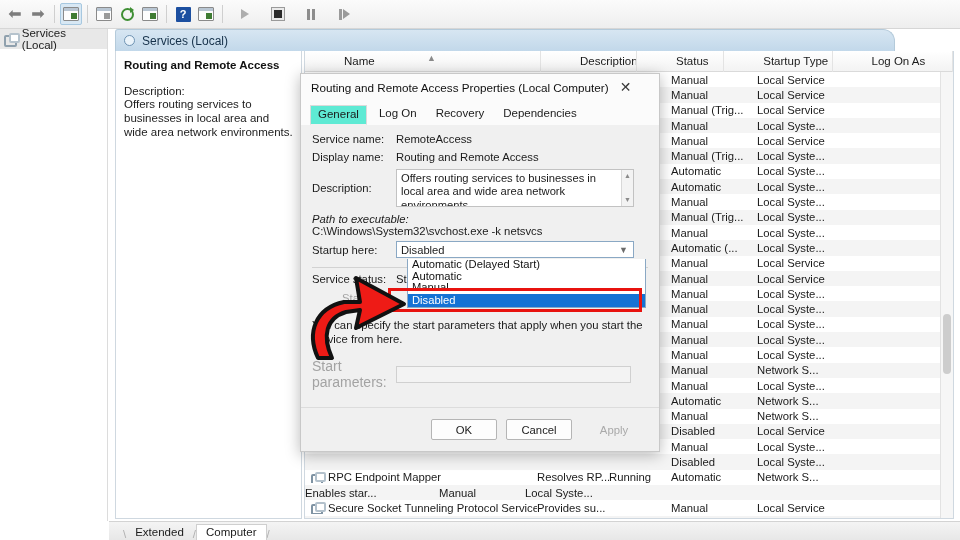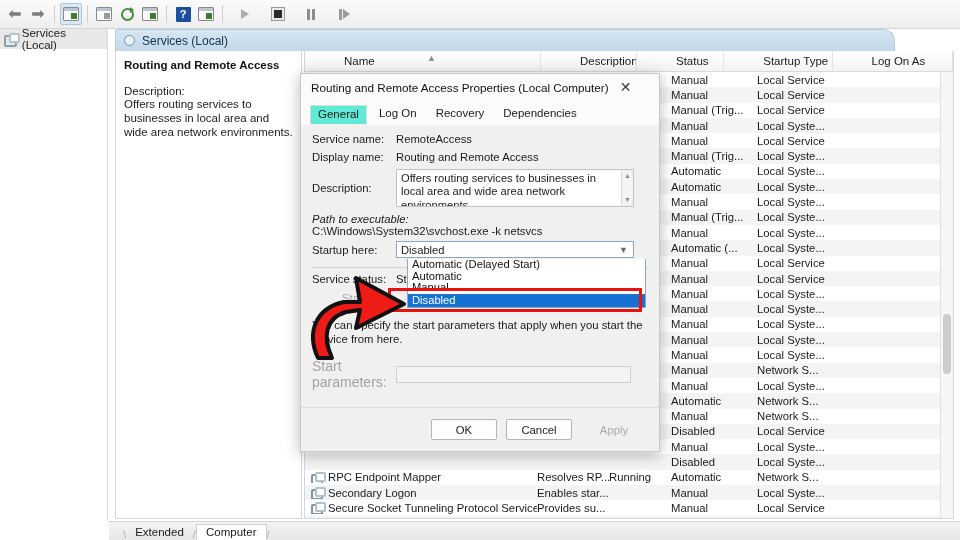--- a/index.html
+++ b/index.html
@@ -472,24 +472,20 @@
             <div class="c-name">
               <span class="svc-ico"></span>
               <span>RPC Endpoint Mapper</span>
             </div>
             <div class="c-desc">Resolves RP...</div>
             <div class="c-stat">Running</div>
             <div class="c-start">Automatic</div>
             <div class="c-logon">Network S...</div>
           </div>
           <div class="row alt">
-            <div class="c-name">
-              <span class="svc-ico"></span>
-              <span>Secondary Logon</span>
-            </div>
             <div class="c-desc">Enables star...</div>
             <div class="c-stat"></div>
             <div class="c-start">Manual</div>
             <div class="c-logon">Local Syste...</div>
           </div>
           <div class="row">
             <div class="c-name">
               <span class="svc-ico"></span>
               <span>Secure Socket Tunneling Protocol Service</span>
             </div>

